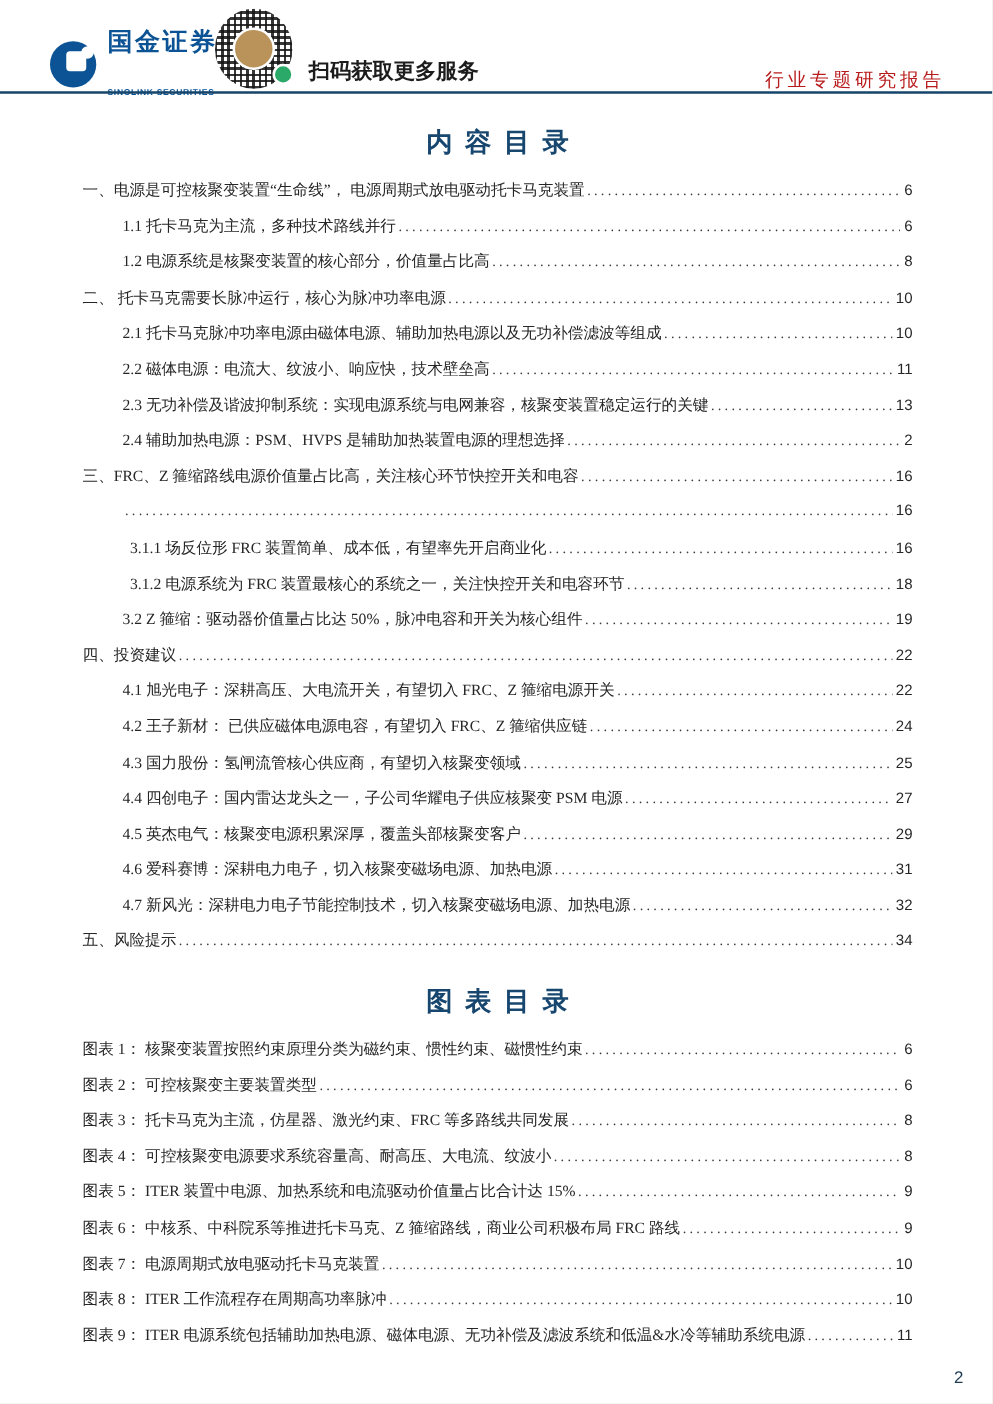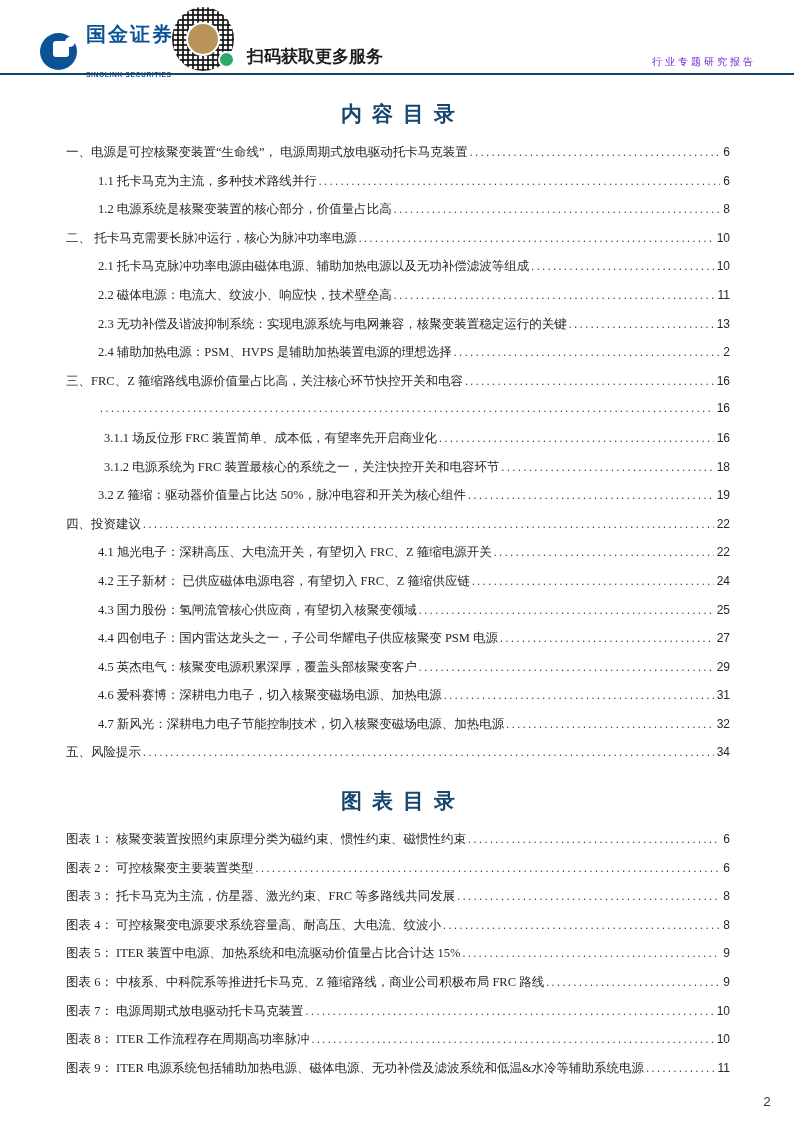--- a/index.html
+++ b/index.html
@@ -41,21 +41,21 @@
   .qr-green {
     position:absolute; right:-1px; bottom:3px; width:13px; height:13px;
     background:#2aa968; border-radius:50%; border:2px solid #ffffff;
   }
   .qr-caption {
     position:absolute; left:247px; top:45px;
     font-family:"Liberation Sans","DejaVu Sans",sans-serif;
     font-weight:bold; font-size:17px; color:#1c1c1c;
   }
   .report-type {
-    position:absolute; right:38px; top:55px; font-size:10px; color:#6d28d9; letter-spacing:3px;
+    position:absolute; right:38px; top:55px; font-size:15px; color:#b91c1c; letter-spacing:3px;
   }
   .header-rule { position:absolute; top:73px; left:0; width:794px; height:2px; background:#16456b; }
 
   
   .content { position:absolute; top:84px; left:66px; width:664px; }
   .section-title {
     text-align:center; color:#17466f; font-weight:bold; font-size:21px;
     letter-spacing:10px; text-indent:10px; margin:16px 0 16px 0;
   }
   .fig-title { margin-top:14px; }

